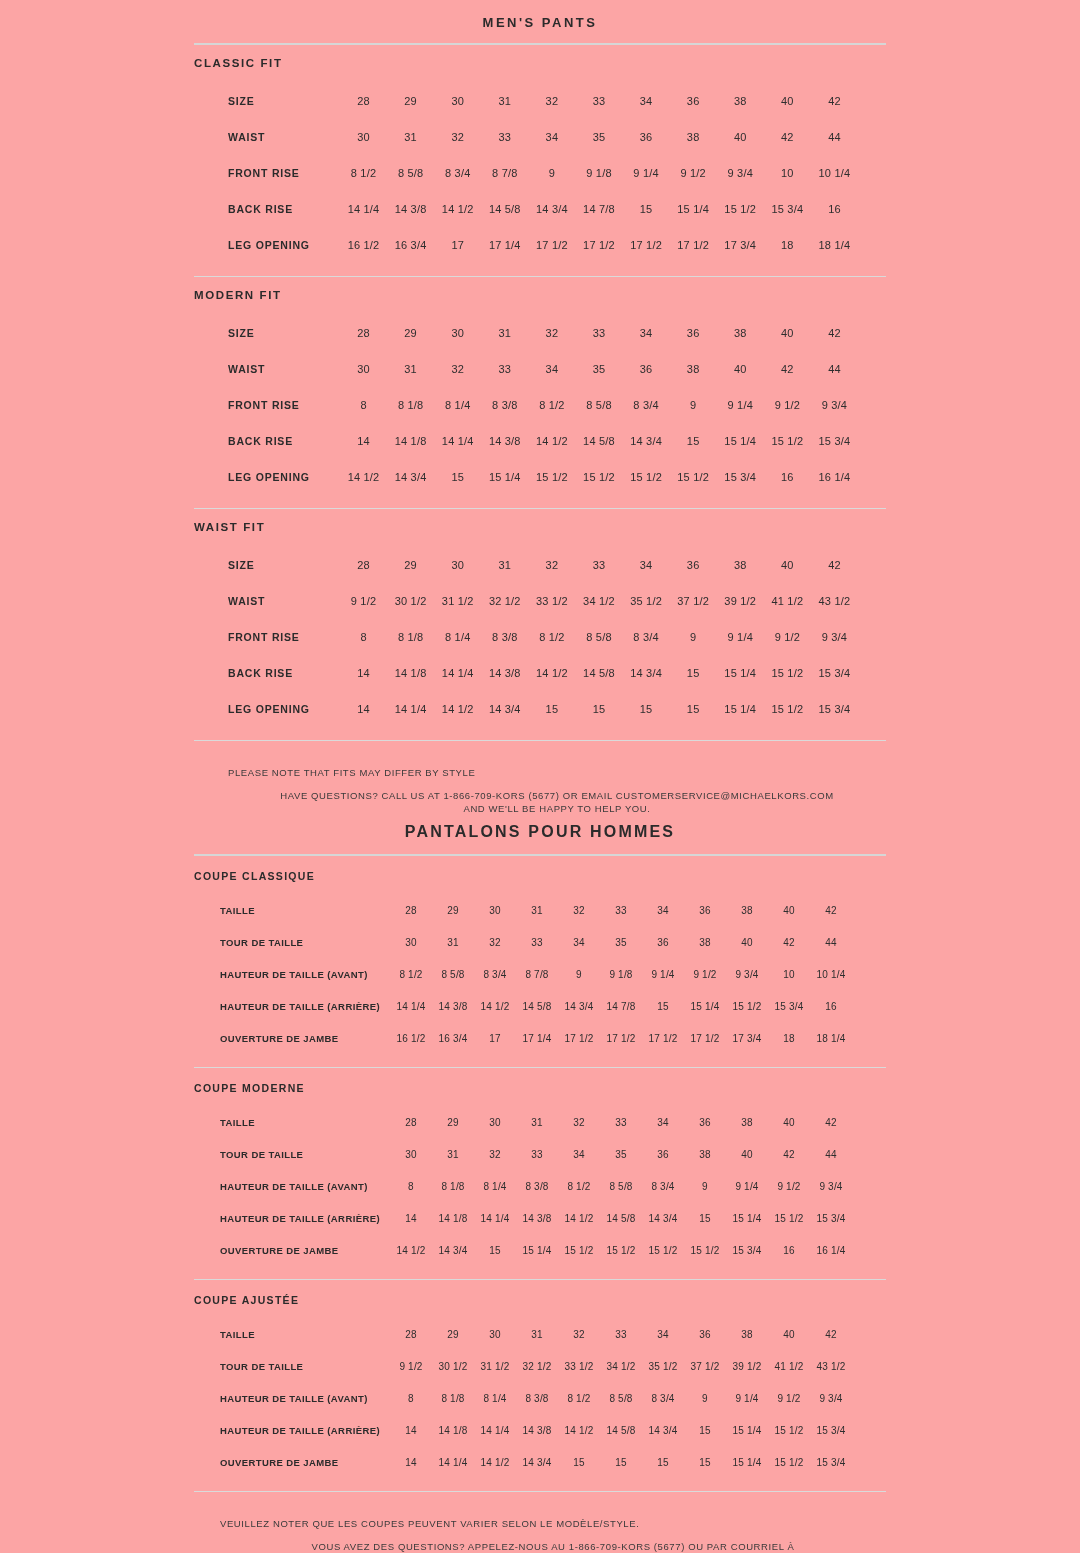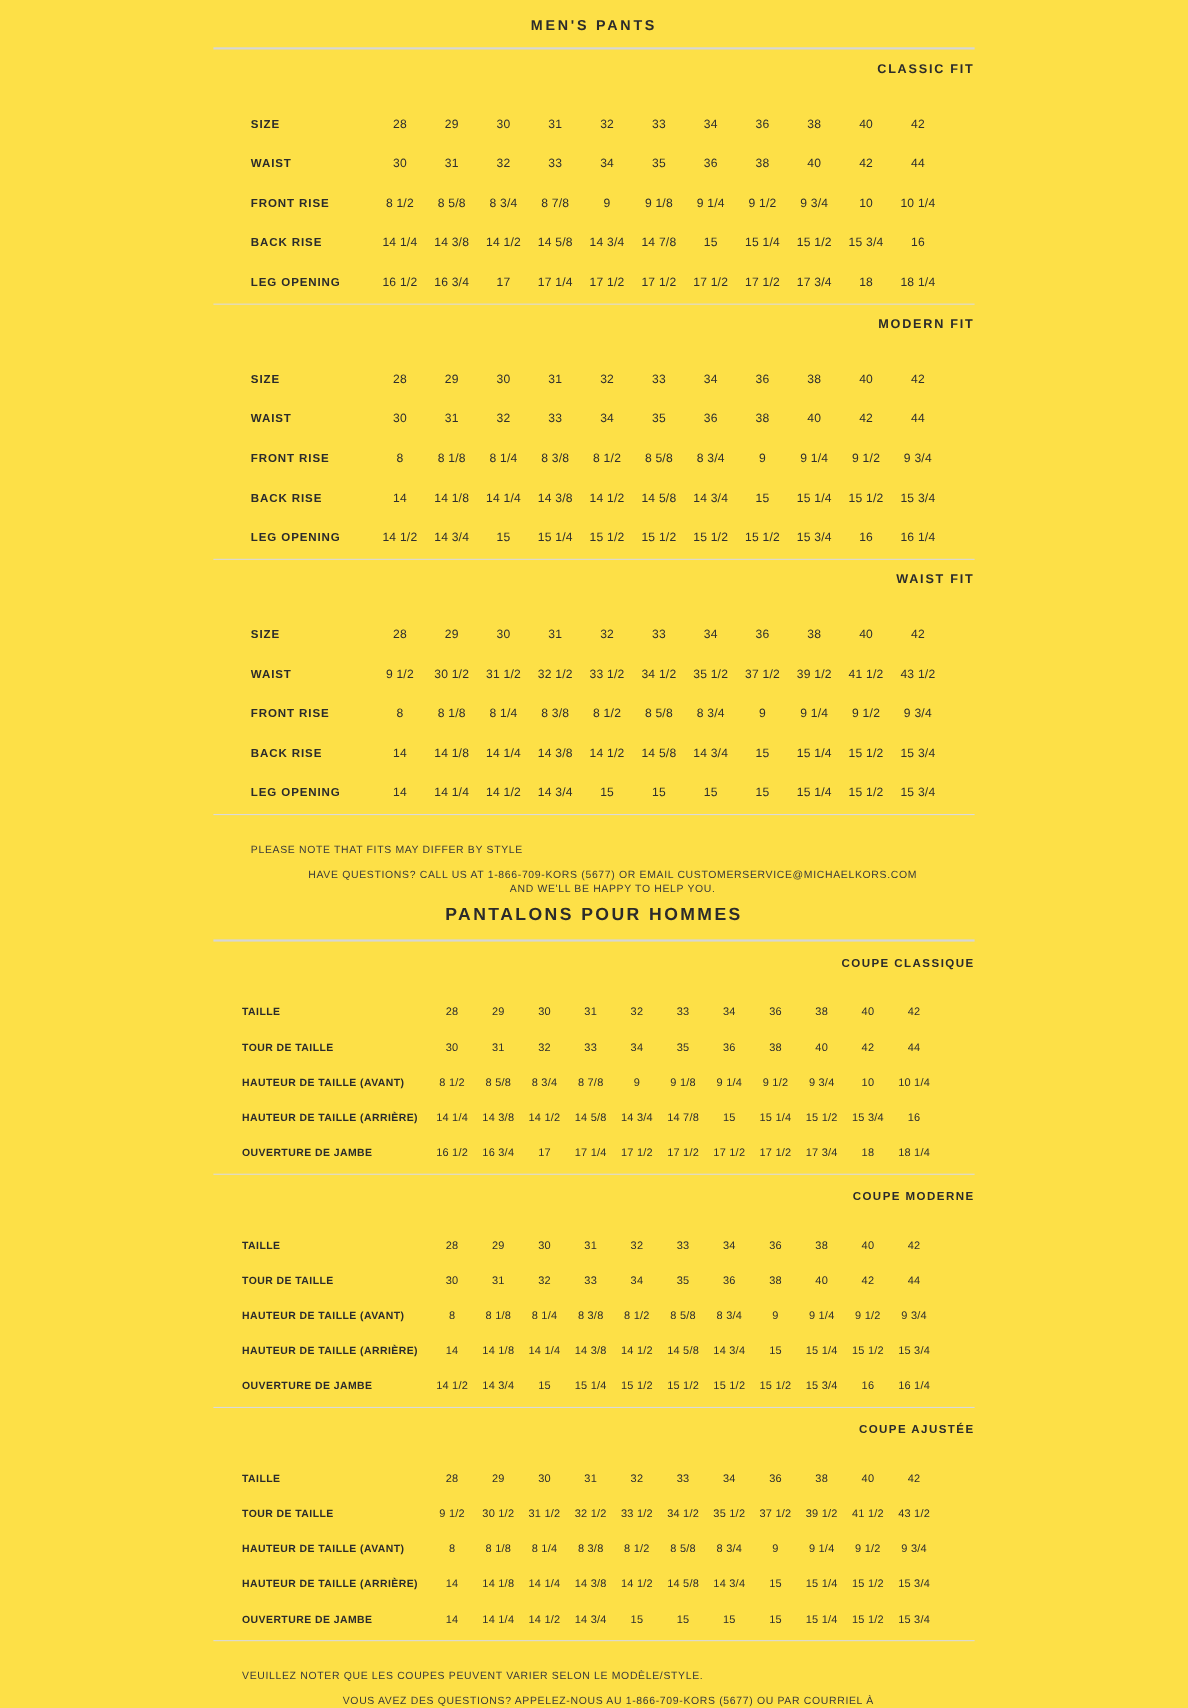--- a/index.html
+++ b/index.html
@@ -2,44 +2,44 @@
 <html><head>
 <meta charset="utf-8">
 <style>
   * { box-sizing: border-box; margin: 0; padding: 0; }
   html, body { background: #ffffff; }
   body {
     font-family: "Liberation Sans", sans-serif;
     color: #2e2e2e;
     -webkit-font-smoothing: antialiased;
   }
-  .page { width: 1080px; height: 1553px; overflow: hidden; background: #fde047; }
+  .page { width: 1080px; height: 1553px; overflow: hidden; background: #fca5a5; }
   .content { width: 692px; margin: 0 auto; }
 
   .main-title {
     text-align: center; font-size: 13px; font-weight: bold;
     letter-spacing: 2.5px; padding-top: 15px; color: #2b2b2b;
   }
   .fr-title {
     text-align: center; font-size: 16px; font-weight: bold;
     letter-spacing: 2.2px; margin-top: 8px; color: #2b2b2b;
   }
   .hr { height: 2px; background: #d6d6d6; margin-top: 13px; }
   .hr.mid { height: 1px; background: #dadada; }
 
   .fit-heading {
-    text-align: right; font-size: 11.5px; font-weight: bold;
+    text-align: left; font-size: 11.5px; font-weight: bold;
     letter-spacing: 1.6px; margin-top: 12px; color: #2b2b2b;
   }
   .fit-heading.fr { font-size: 10.5px; letter-spacing: 1.3px; margin-top: 14px; }
 
   .t-rows { margin-top: 14px; }
   .t-rows.fr { margin-top: 12px; }
 
-  .t-row { display: flex; align-items: flex-end; height: 36px; }
+  .t-row { display: flex; align-items: center; height: 36px; }
   .fr .t-row { height: 32px; }
 
   .t-label {
     flex: 0 0 146px; padding-left: 34px; font-weight: bold;
     font-size: 10.5px; letter-spacing: 0.8px; white-space: nowrap; color: #2b2b2b;
   }
   .fr .t-label { flex: 0 0 196px; padding-left: 26px; font-size: 9.5px; letter-spacing: 0.4px; }
 
   .t-values { flex: 1; display: grid; grid-template-columns: repeat(11, 1fr); margin-right: 28px; }
   .fr .t-values { margin-right: 34px; }

